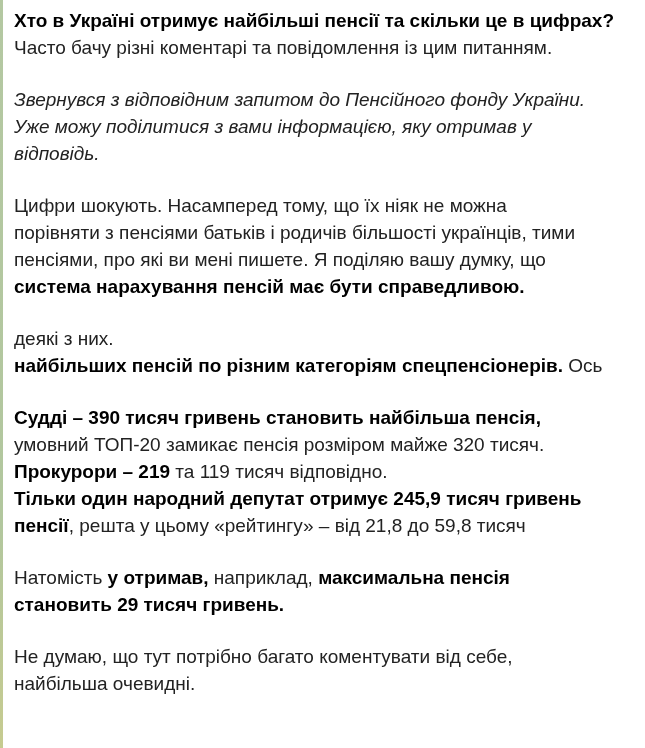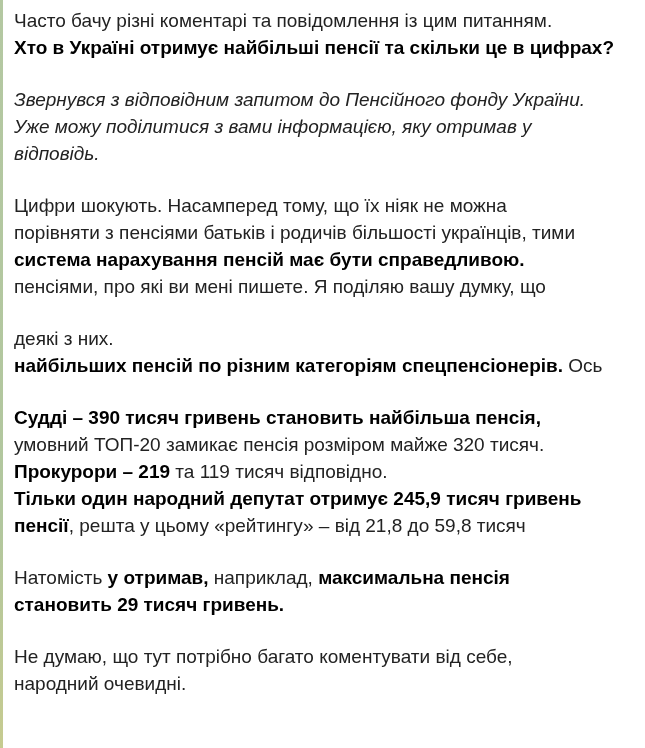--- a/index.html
+++ b/index.html
@@ -44,46 +44,46 @@
     font-weight: 700;
     color: #000000;
   }
 </style>
 </head>
 <body>
 
 <div class="accent-bar"></div>
 <div class="post-body">
     <div class="para">
+      <div class="line"><span class="b">Хто в Україні отримує найбільші пенсії та скільки це в цифрах?</span></div>
       <div class="line"><span>Часто бачу різні коментарі та повідомлення із цим питанням.</span></div>
-      <div class="line"><span class="b">Хто в Україні отримує найбільші пенсії та скільки це в цифрах?</span></div>
     </div>
     <div class="para italic">
       <div class="line"><span>Звернувся з відповідним запитом до Пенсійного фонду України.</span></div>
       <div class="line"><span>Уже можу поділитися з вами інформацією, яку отримав у</span></div>
       <div class="line"><span>відповідь.</span></div>
     </div>
     <div class="para">
       <div class="line"><span>Цифри шокують. Насамперед тому, що їх ніяк не можна</span></div>
       <div class="line"><span>порівняти з пенсіями батьків і родичів більшості українців, тими</span></div>
+      <div class="line"><span>пенсіями, про які ви мені пишете. Я поділяю вашу думку, що</span></div>
       <div class="line"><span class="b">система нарахування пенсій має бути справедливою.</span></div>
-      <div class="line"><span>пенсіями, про які ви мені пишете. Я поділяю вашу думку, що</span></div>
     </div>
     <div class="para">
       <div class="line"><span>деякі з них.</span></div>
       <div class="line"><span class="b">найбільших пенсій по різним категоріям спецпенсіонерів.</span><span> Ось</span></div>
     </div>
     <div class="para">
       <div class="line"><span class="b">Судді – 390 тисяч гривень становить найбільша пенсія,</span></div>
       <div class="line"><span>умовний ТОП-20 замикає пенсія розміром майже 320 тисяч.</span></div>
       <div class="line"><span class="b">Прокурори – 219</span><span> та 119 тисяч відповідно.</span></div>
       <div class="line"><span class="b">Тільки один народний депутат отримує 245,9 тисяч гривень</span></div>
       <div class="line"><span class="b">пенсії</span><span>, решта у цьому «рейтингу» – від 21,8 до 59,8 тисяч</span></div>
     </div>
     <div class="para">
       <div class="line"><span>Натомість </span><span class="b">у отримав,</span><span> наприклад, </span><span class="b">максимальна пенсія</span></div>
       <div class="line"><span class="b">становить 29 тисяч гривень.</span></div>
     </div>
     <div class="para">
       <div class="line"><span>Не думаю, що тут потрібно багато коментувати від себе,</span></div>
-      <div class="line"><span>народний очевидні.</span></div>
+      <div class="line"><span>найбільша очевидні.</span></div>
     </div>
   </div>
 
 </body></html>

